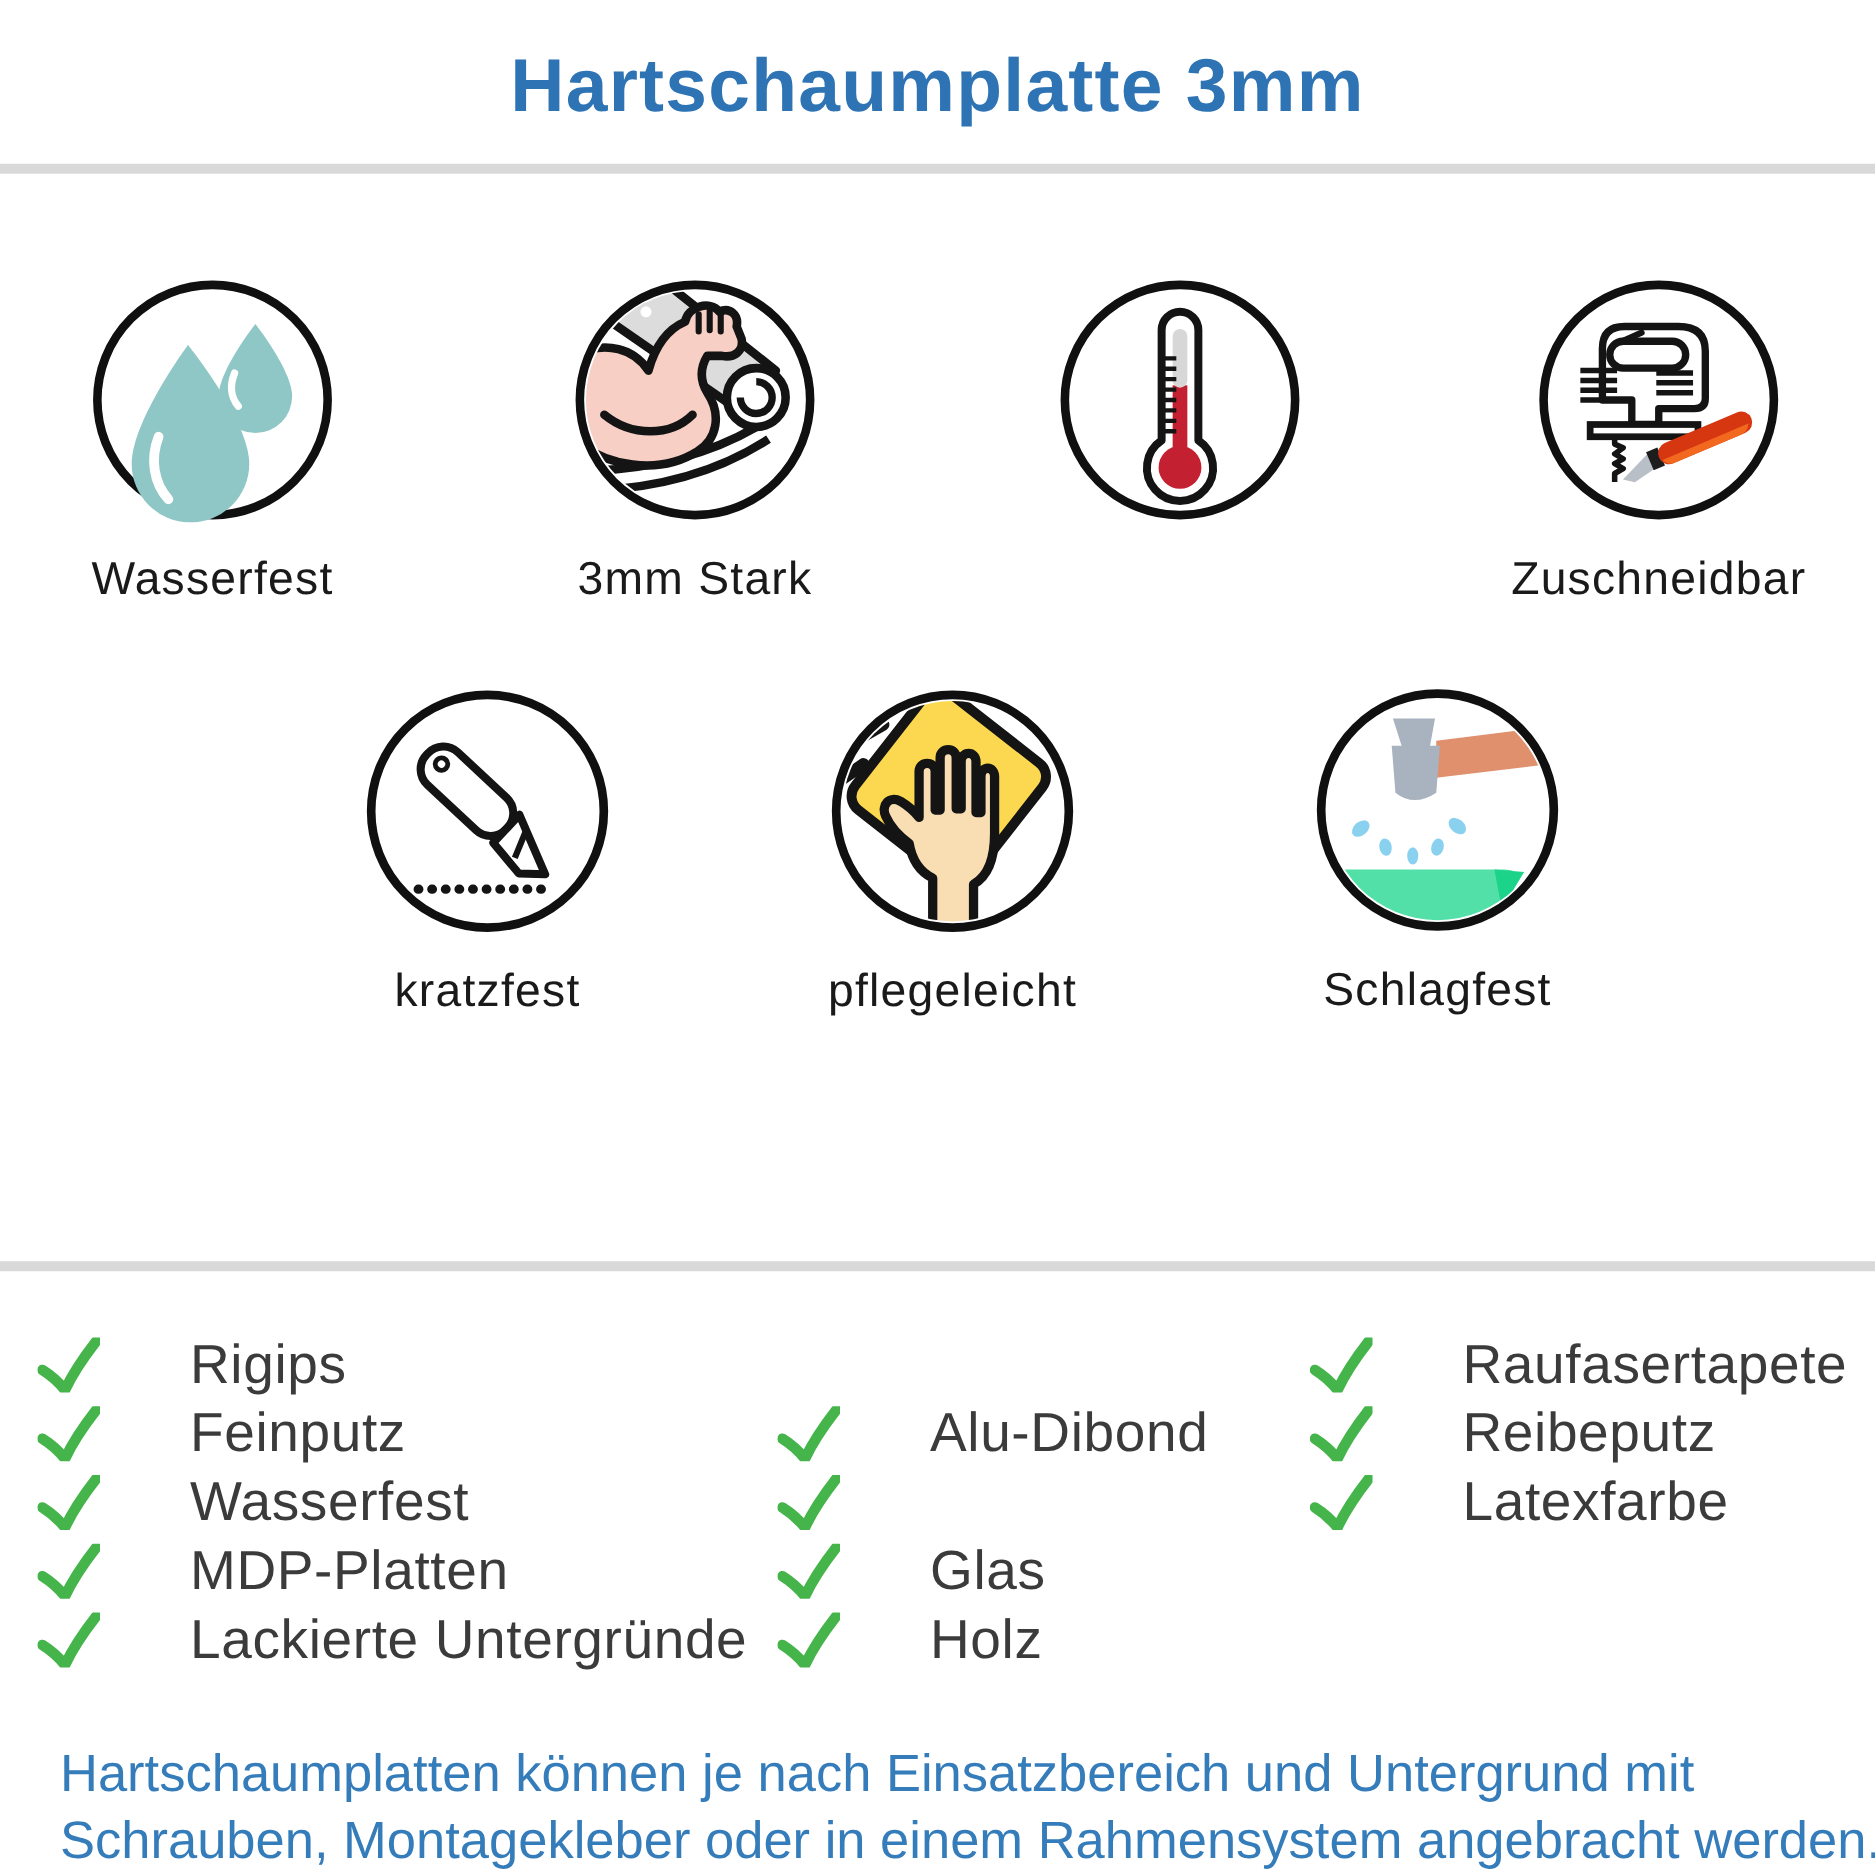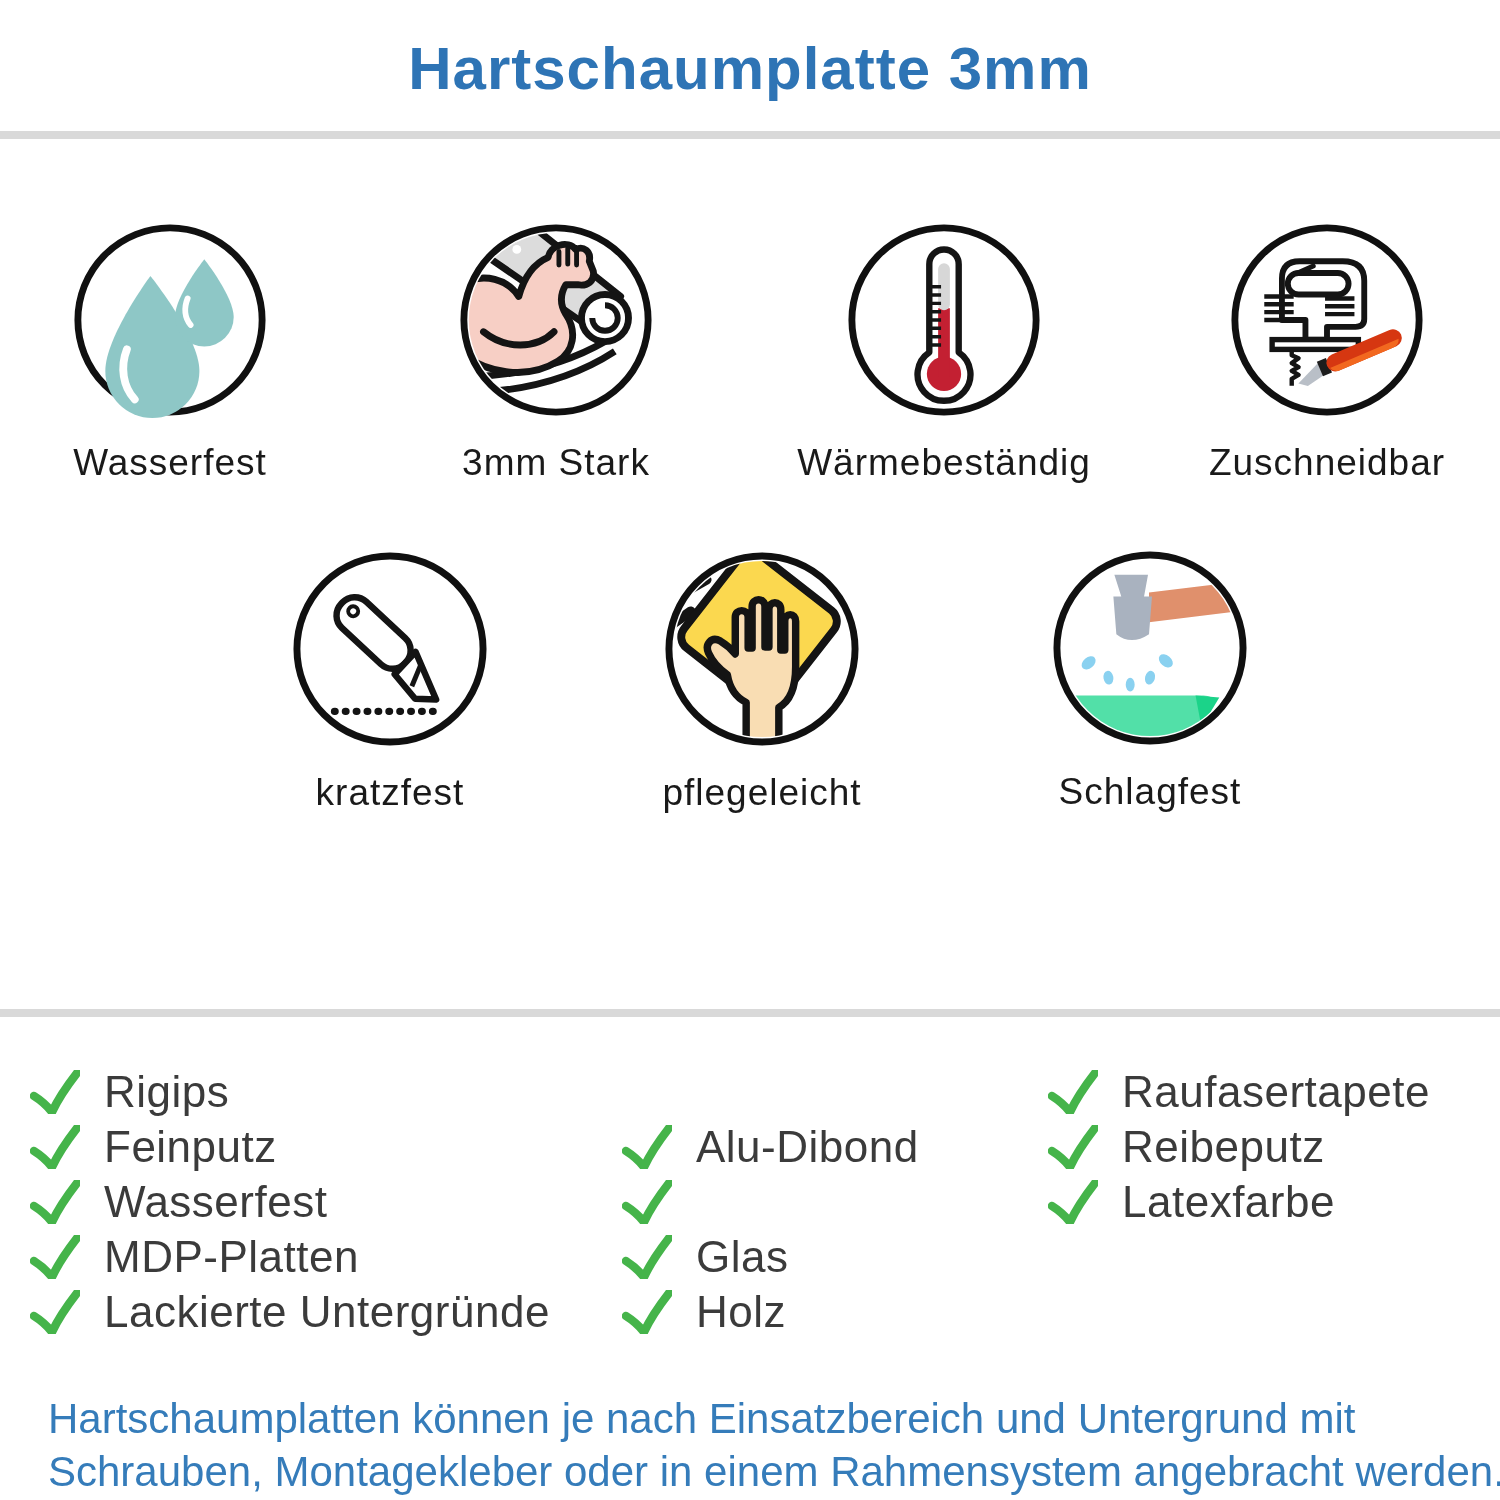--- a/index.html
+++ b/index.html
@@ -19,21 +19,21 @@
   .bar1{top:131px;}
   .bar2{top:1009px;}
   .feat{
     position:absolute;width:340px;display:flex;flex-direction:column;align-items:center;
   }
   .feat svg.badge{display:block;}
   .feat-label{
     margin-top:24px;font-size:37px;color:#1a1a1a;letter-spacing:1px;white-space:nowrap;
   }
   .col{position:absolute;display:flex;flex-direction:column;}
-  .chk-row{height:55px;display:flex;align-items:center;}
+  .chk-row{height:55px;display:flex;align-items:center;gap:48px;}
   .chk-row svg{flex:0 0 auto;margin-right:24px;}
   .chk-label{font-size:44px;color:#3b3b3b;letter-spacing:0.5px;white-space:nowrap;}
   .footer{
     position:absolute;left:48px;top:1392px;
     font-size:42px;line-height:53px;color:#357cba;letter-spacing:0px;white-space:nowrap;
   }
 </style>
 </head>
 <body>
 
@@ -81,21 +81,20 @@
 
   <div class="feat" style="left:774px;top:222px">
     <svg class="badge" width="196" height="196" viewBox="0 0 200 200">
       <circle cx="100" cy="100" r="94" fill="#fff" stroke="#101010" stroke-width="7"></circle>
       <path d="M85,43 a15,15 0 0 1 30,0 V133 a27,27 0 1 1 -30,0 Z" fill="#fff" stroke="#141414" stroke-width="6.5" stroke-linejoin="round"></path>
       <circle cx="100" cy="155" r="17.5" fill="#c32032"></circle>
       <rect x="94" y="88" width="12" height="70" fill="#c32032"></rect>
       <rect x="94" y="42" width="12" height="48" rx="6" fill="#d7d7d7"></rect>
       <path d="M85,66 h12 M85,74.5 h12 M85,83 h12 M85,91.5 h12 M85,100 h12 M85,108.5 h12 M85,117 h12 M85,125.5 h12" stroke="#141414" stroke-width="3.5"></path>
     </svg>
-    <div class="feat-label">Wärmebeständig</div>
   </div>
 
   <div class="feat" style="left:1157px;top:222px">
     <svg class="badge" width="196" height="196" viewBox="0 0 200 200">
       <defs>
           <clipPath id="c4">
             <circle cx="100" cy="100" r="89"></circle>
           </clipPath>
         </defs>
       <circle cx="100" cy="100" r="94" fill="#fff" stroke="#101010" stroke-width="7"></circle>

